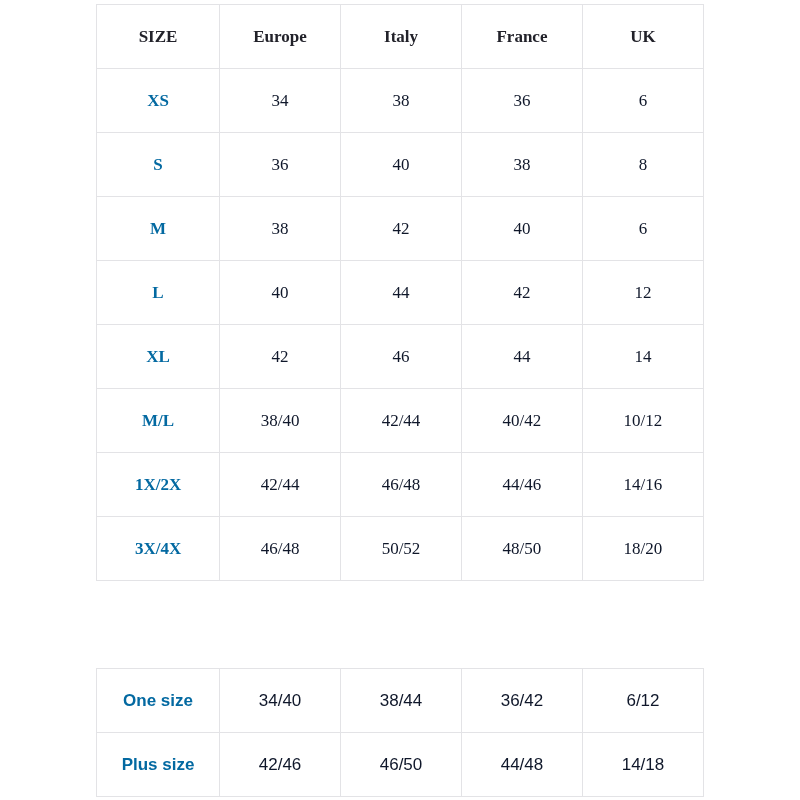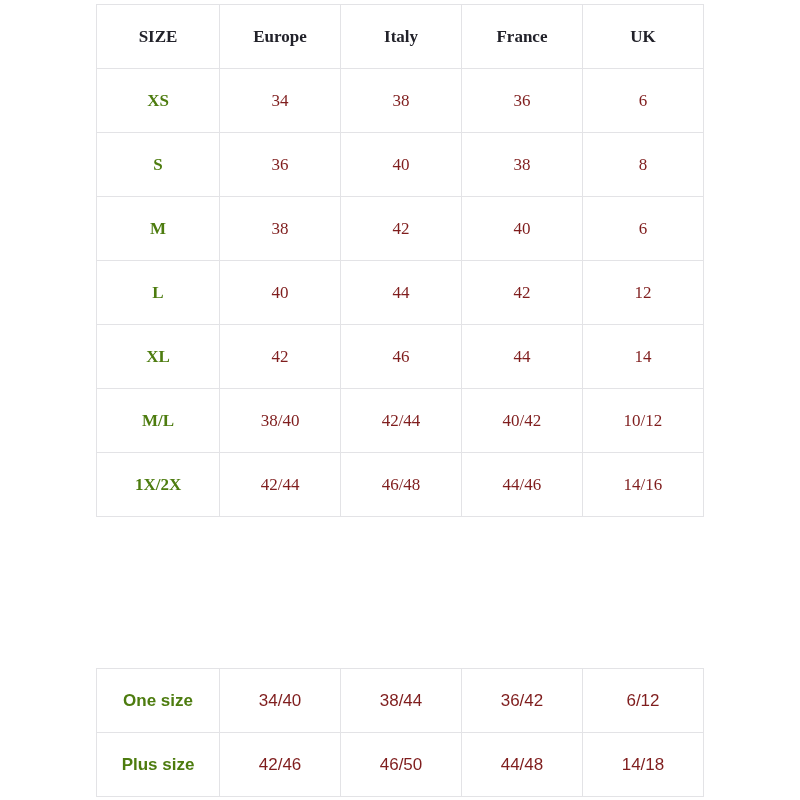--- a/index.html
+++ b/index.html
@@ -39,33 +39,33 @@
   table.size-table col.c-other { width: 116px; }
 
   table.size-table td,
   table.size-table th {
     border: 1px solid #e3e3e6;
     height: 63px;
     text-align: center;
     vertical-align: middle;
     font-size: 17px;
     font-weight: 400;
-    color: #7f1d1d;
+    color: #0f172a;
     padding: 0;
   }
 
   table.size-table th {
     font-weight: 700;
     font-size: 17px;
     color: #22222a;
   }
 
   table.size-table td.row-head {
     font-weight: 700;
-    color: #4d7c0f;
+    color: #0369a1;
     font-size: 17px;
   }
 
   #secondary-table td { height: 63px; margin-left: 44px; }
   #secondary-table td.row-head { font-size: 17px; }
 </style>
 </head>
 <body>
 
 <div class="page">
@@ -131,20 +131,27 @@
           <td>40/42</td>
           <td>10/12</td>
         </tr>
         <tr>
           <td class="row-head">1X/2X</td>
           <td>42/44</td>
           <td>46/48</td>
           <td>44/46</td>
           <td>14/16</td>
         </tr>
+        <tr>
+          <td class="row-head">3X/4X</td>
+          <td>46/48</td>
+          <td>50/52</td>
+          <td>48/50</td>
+          <td>18/20</td>
+        </tr>
       </tbody>
     </table>
   </div>
 
   <div class="table-wrap" id="secondary-table-wrap">
     <table class="size-table" id="secondary-table">
       <colgroup>
         <col class="c-size">
         <col class="c-other">
         <col class="c-other">

